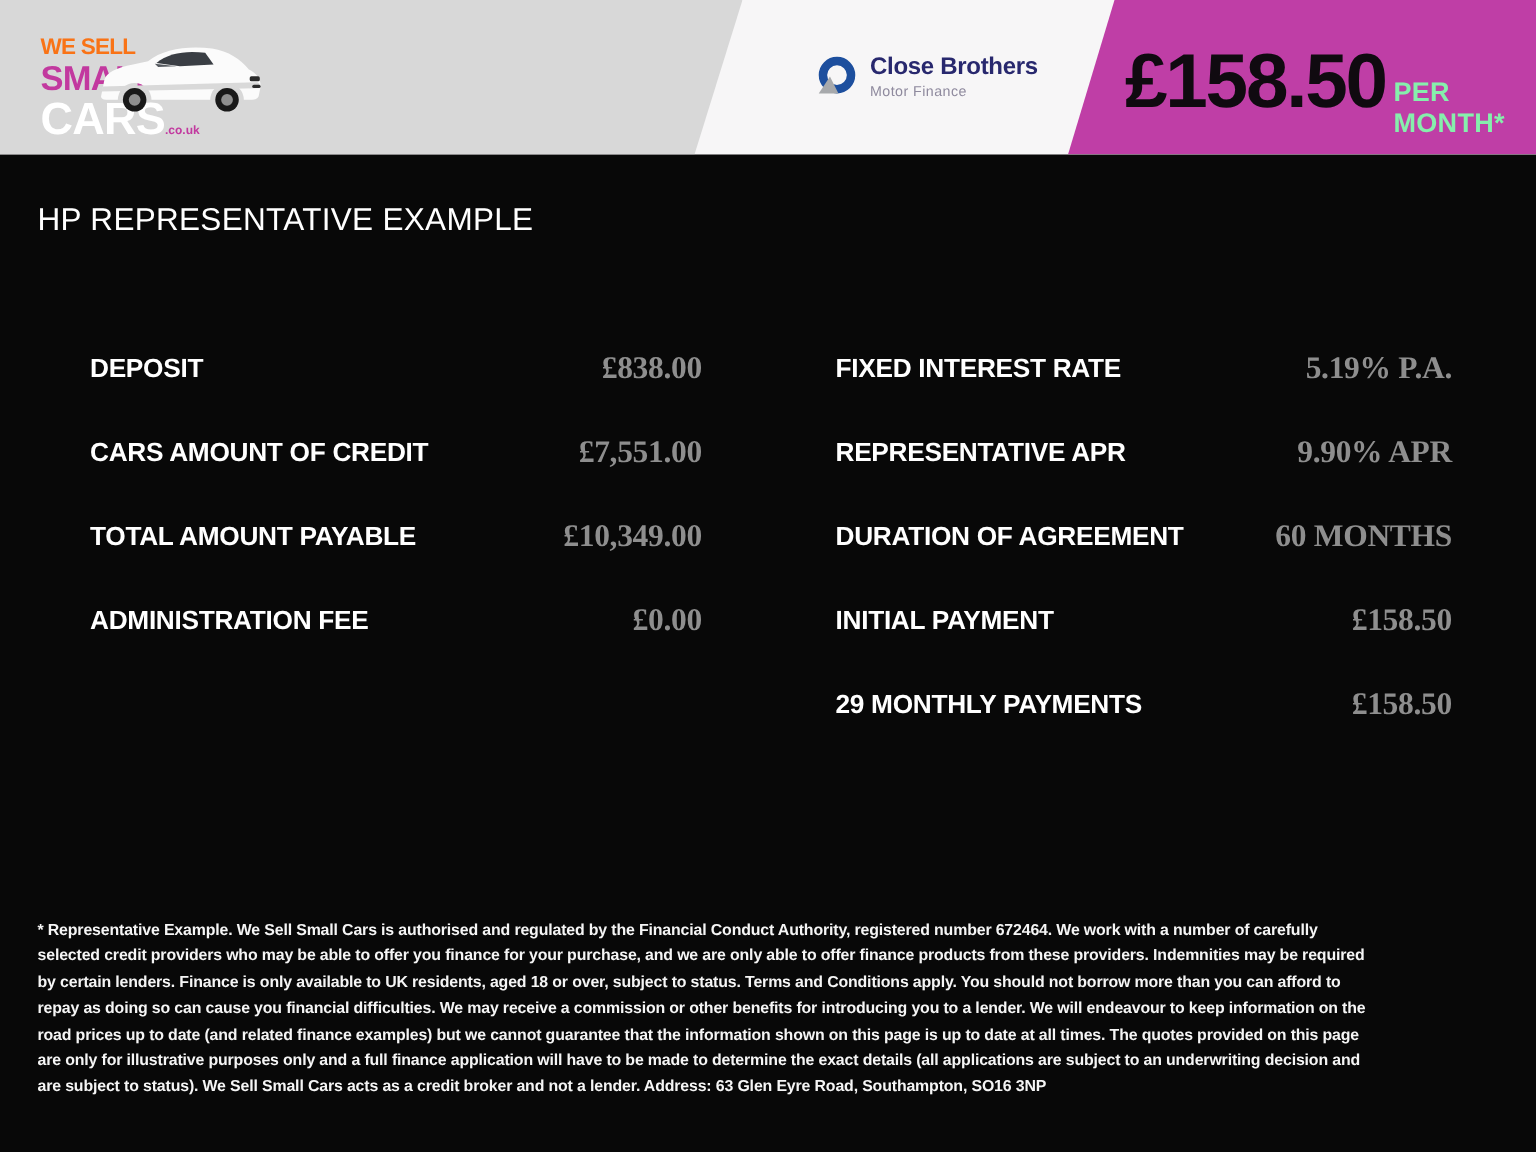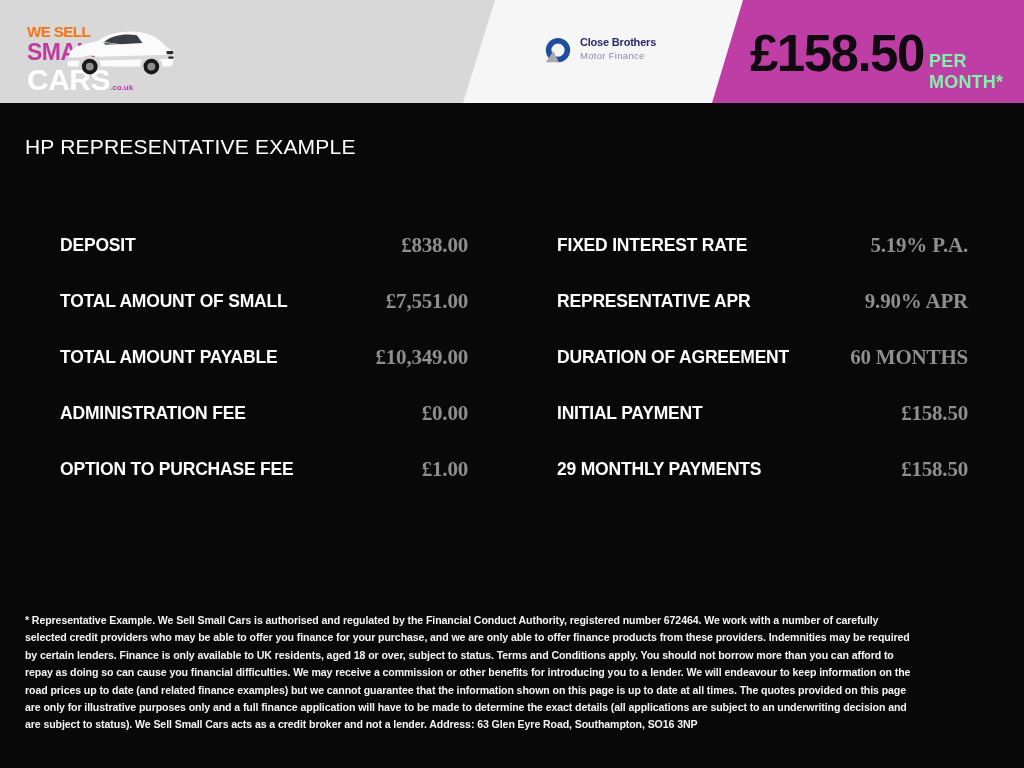--- a/index.html
+++ b/index.html
@@ -41,21 +41,21 @@
   .car {
     position:absolute; left:64px; top:20px; width:112px; height:64px; z-index:3;
   }
 
   
   .lender {
     position:absolute; left:543px; top:36px; z-index:2;
     display:flex; align-items:flex-start;
   }
   .lender-icon { width:30px; height:30px; margin-right:7px; }
-  .lender-name { font-size:11px; font-weight:700; color:#28286e; letter-spacing:-0.2px; line-height:1.1;text-align:right; }
+  .lender-name { font-size:16px; font-weight:700; color:#28286e; letter-spacing:-0.2px; line-height:1.1;text-align:right; }
   .lender-sub  { font-size:9.5px; font-weight:400; color:#8f8a9e; margin-top:2px; letter-spacing:0.3px; }
 
   
   .price-amount {
     position:absolute; left:750px; top:24px; z-index:2;
     font-size:51px; font-weight:800; color:#100a10; letter-spacing:-1.5px;
   }
   .price-period {
     position:absolute; left:894px; top:51px; z-index:2;
     font-size:18px; font-weight:800; color:#86efac; letter-spacing:0.2px;margin-left:35px;
@@ -135,34 +135,30 @@
 <div class="price-period">PER MONTH*</div>
 
 <div class="heading">HP REPRESENTATIVE EXAMPLE</div>
 
 <div class="col col-left">
   <div class="frow">
     <span class="flabel">DEPOSIT</span>
     <span class="fvalue">£838.00</span>
   </div>
   <div class="frow">
-    <span class="flabel">TOTAL AMOUNT OF SMALL</span>
+    <span class="flabel">CARS AMOUNT OF CREDIT</span>
     <span class="fvalue">£7,551.00</span>
   </div>
   <div class="frow">
     <span class="flabel">TOTAL AMOUNT PAYABLE</span>
     <span class="fvalue">£10,349.00</span>
   </div>
   <div class="frow">
     <span class="flabel">ADMINISTRATION FEE</span>
     <span class="fvalue">£0.00</span>
-  </div>
-  <div class="frow">
-    <span class="flabel">OPTION TO PURCHASE FEE</span>
-    <span class="fvalue">£1.00</span>
   </div>
 </div>
 
 <div class="col col-right">
   <div class="frow">
     <span class="flabel">FIXED INTEREST RATE</span>
     <span class="fvalue">5.19% P.A.</span>
   </div>
   <div class="frow">
     <span class="flabel">REPRESENTATIVE APR</span>

